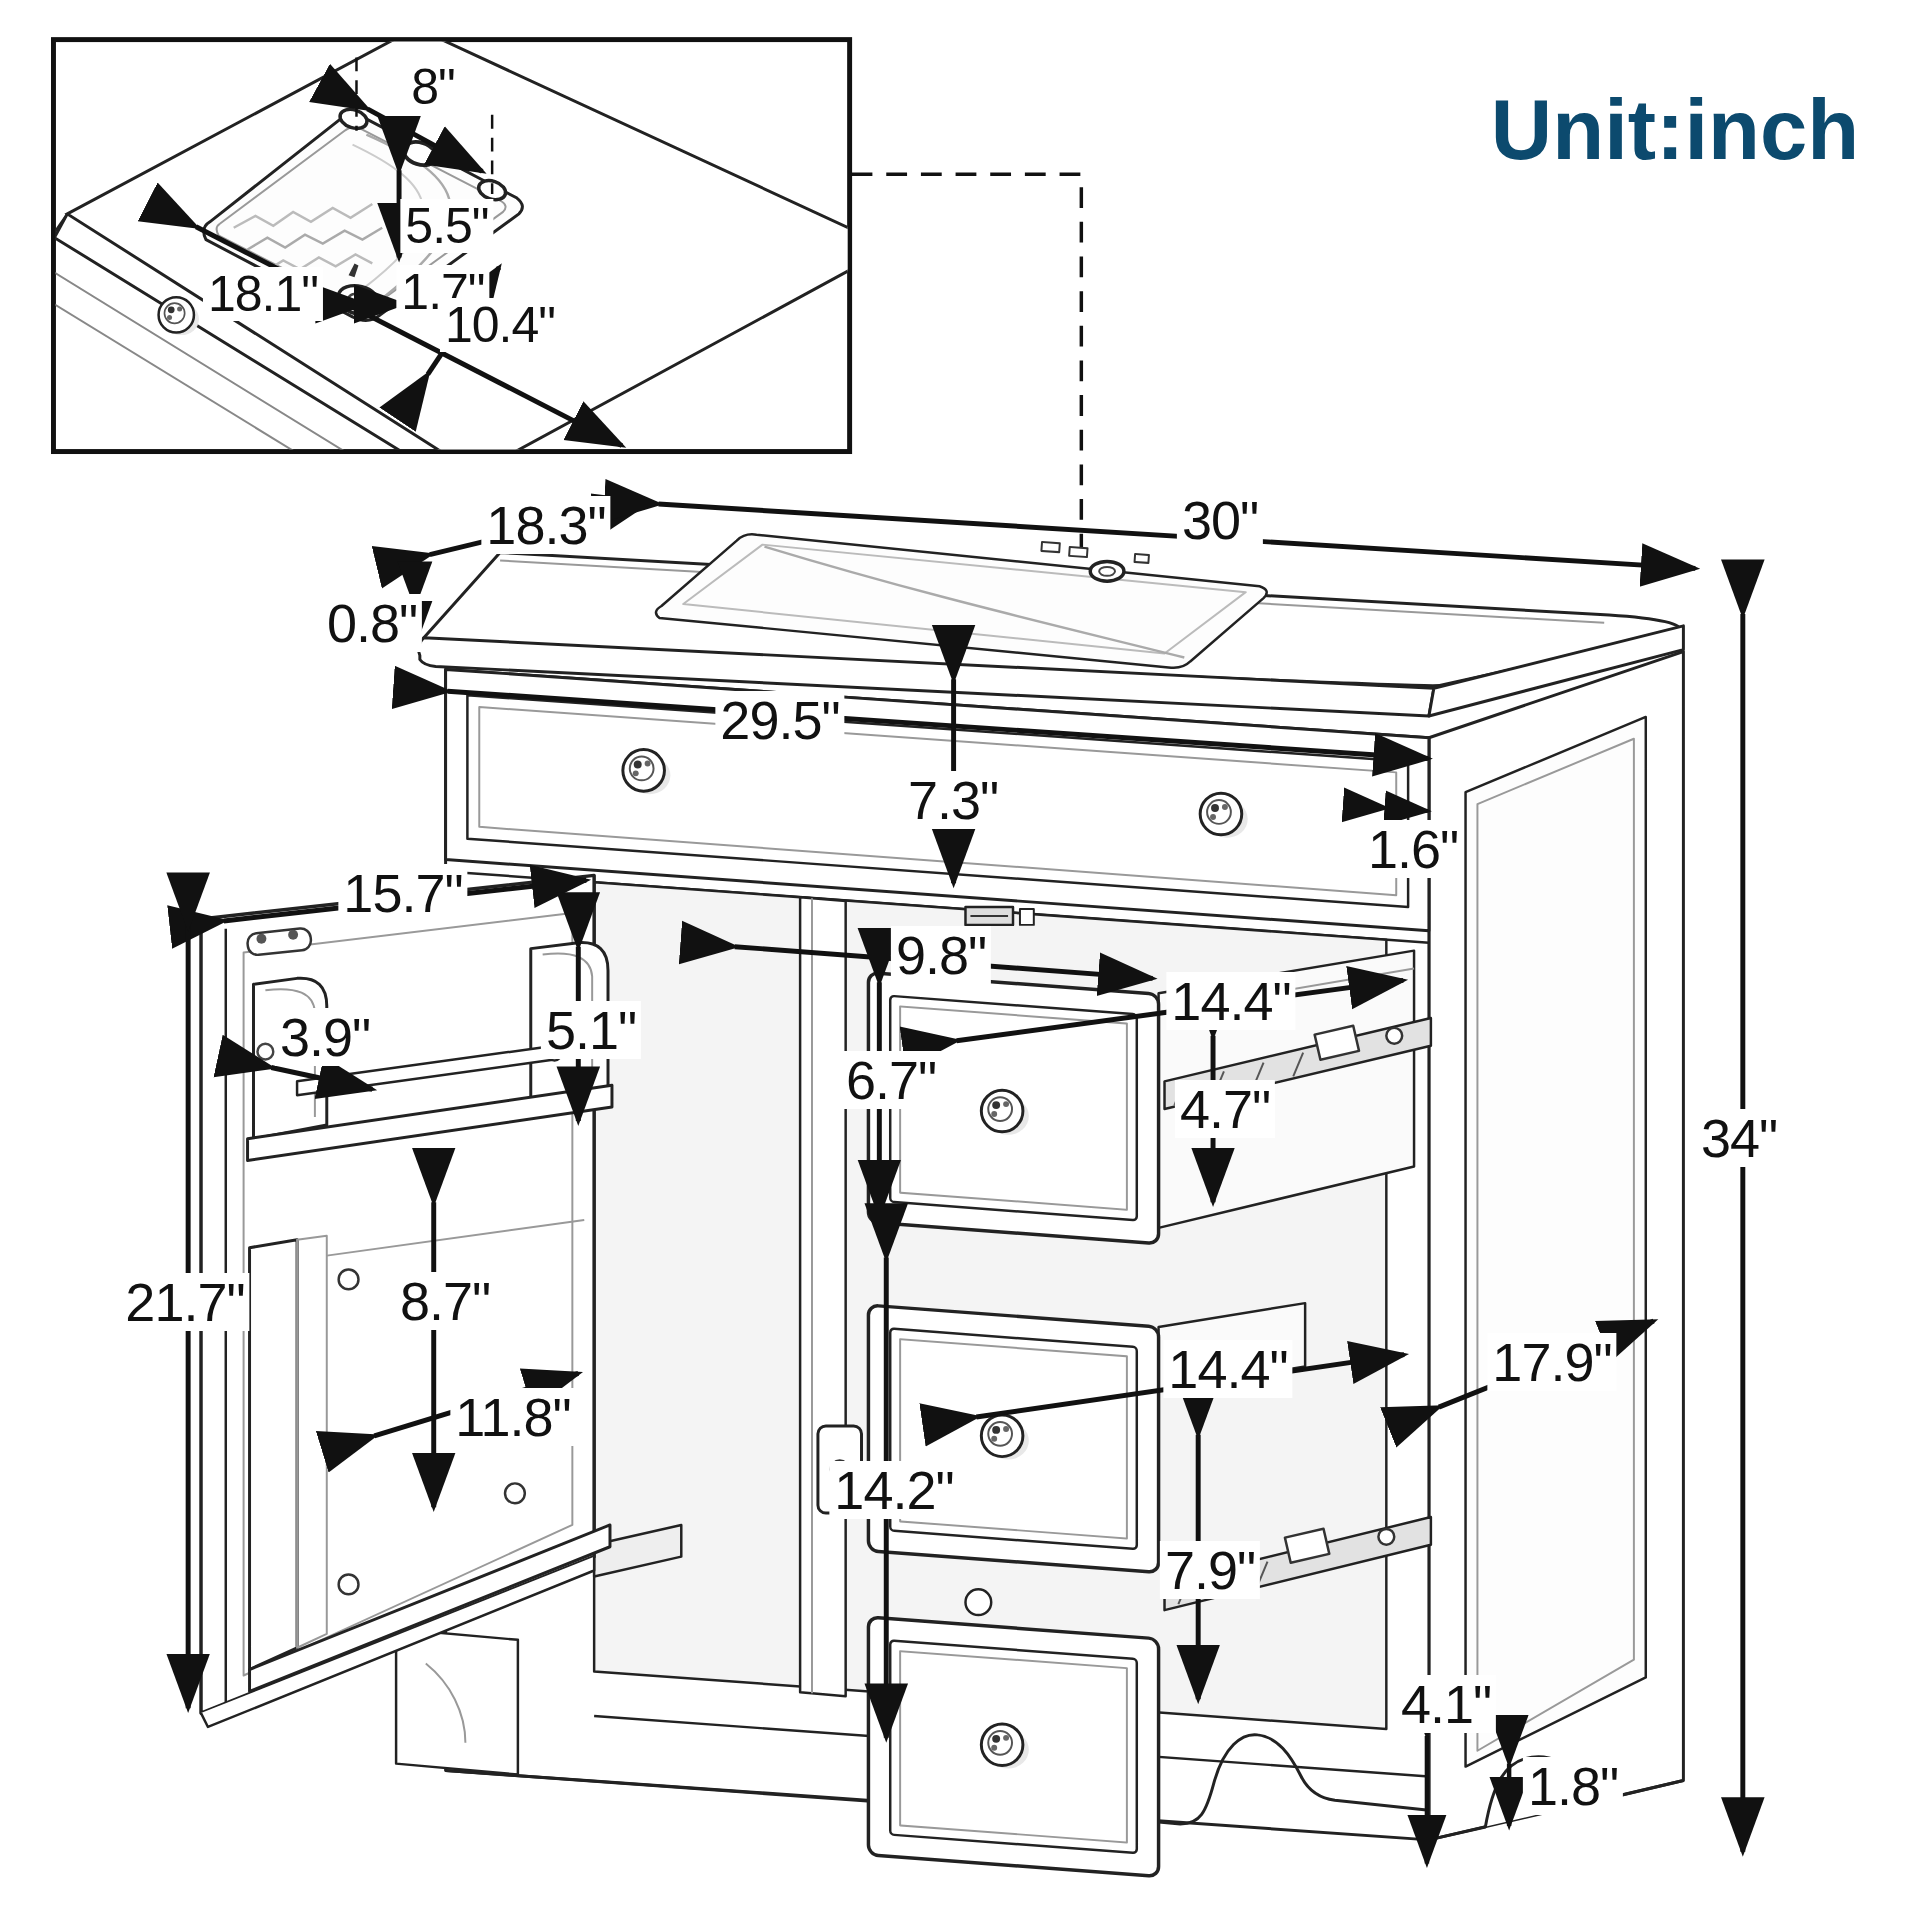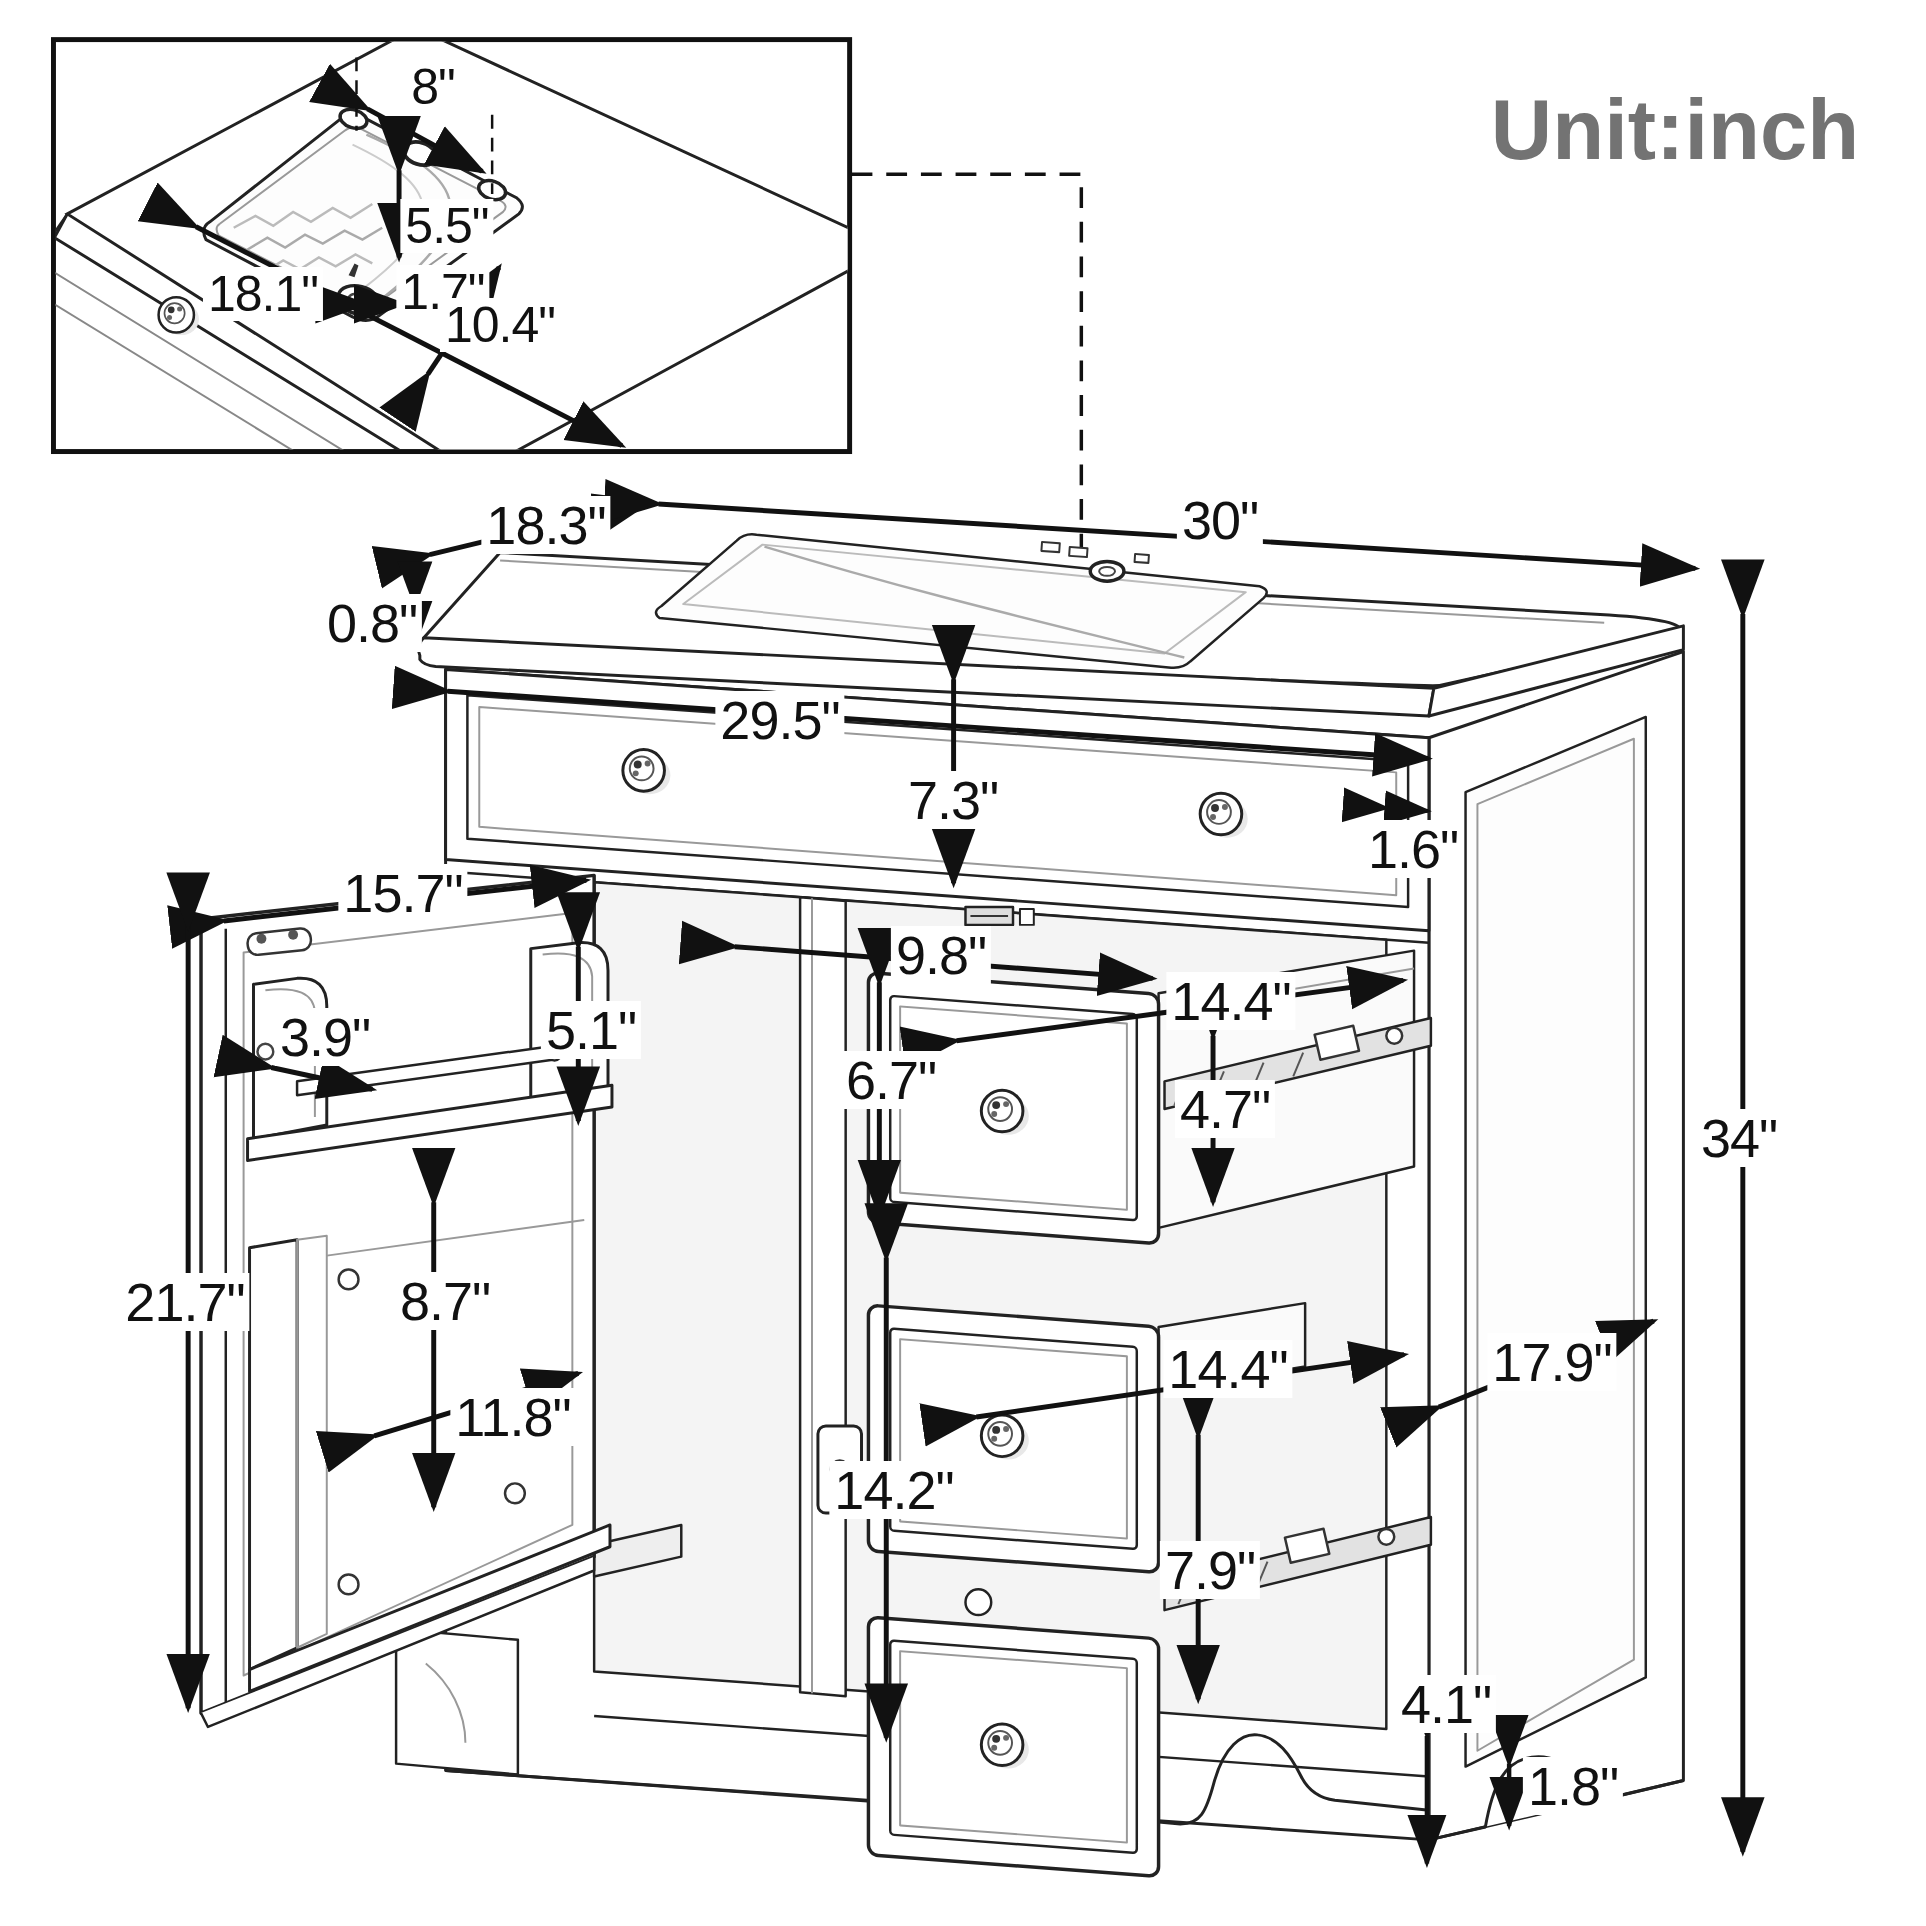--- a/index.html
+++ b/index.html
@@ -3,21 +3,21 @@
 <meta charset="utf-8">
 <style>
   html,body{margin:0;padding:0;background:#fff;}
   #stage{position:relative;width:1927px;height:1927px;background:#fff;overflow:hidden;
          font-family:"Liberation Sans", sans-serif;}
   #art{position:absolute;left:0;top:0;}
   .dim{position:absolute;transform:translate(-50%,-50%);color:#111;background:#fff;
        font-size:54px;font-weight:400;letter-spacing:-1px;line-height:1;padding:2px 5px;
        white-space:nowrap;}
   .dim.sm{font-size:50px;}
-  .title{position:absolute;transform:translate(-50%,-50%);color:#737373;font-weight:bold;
+  .title{position:absolute;transform:translate(-50%,-50%);color:#0c4a6e;font-weight:bold;
        font-size:85px;letter-spacing:0px;white-space:nowrap;}
 </style>
 </head>
 <body>
 
 <div id="stage">
 
 <svg id="art" width="1927" height="1927" viewBox="0 0 1946 1946">
   <defs>
     <marker id="ah" markerWidth="13" markerHeight="10" refX="11" refY="5" orient="auto" markerUnits="strokeWidth">

